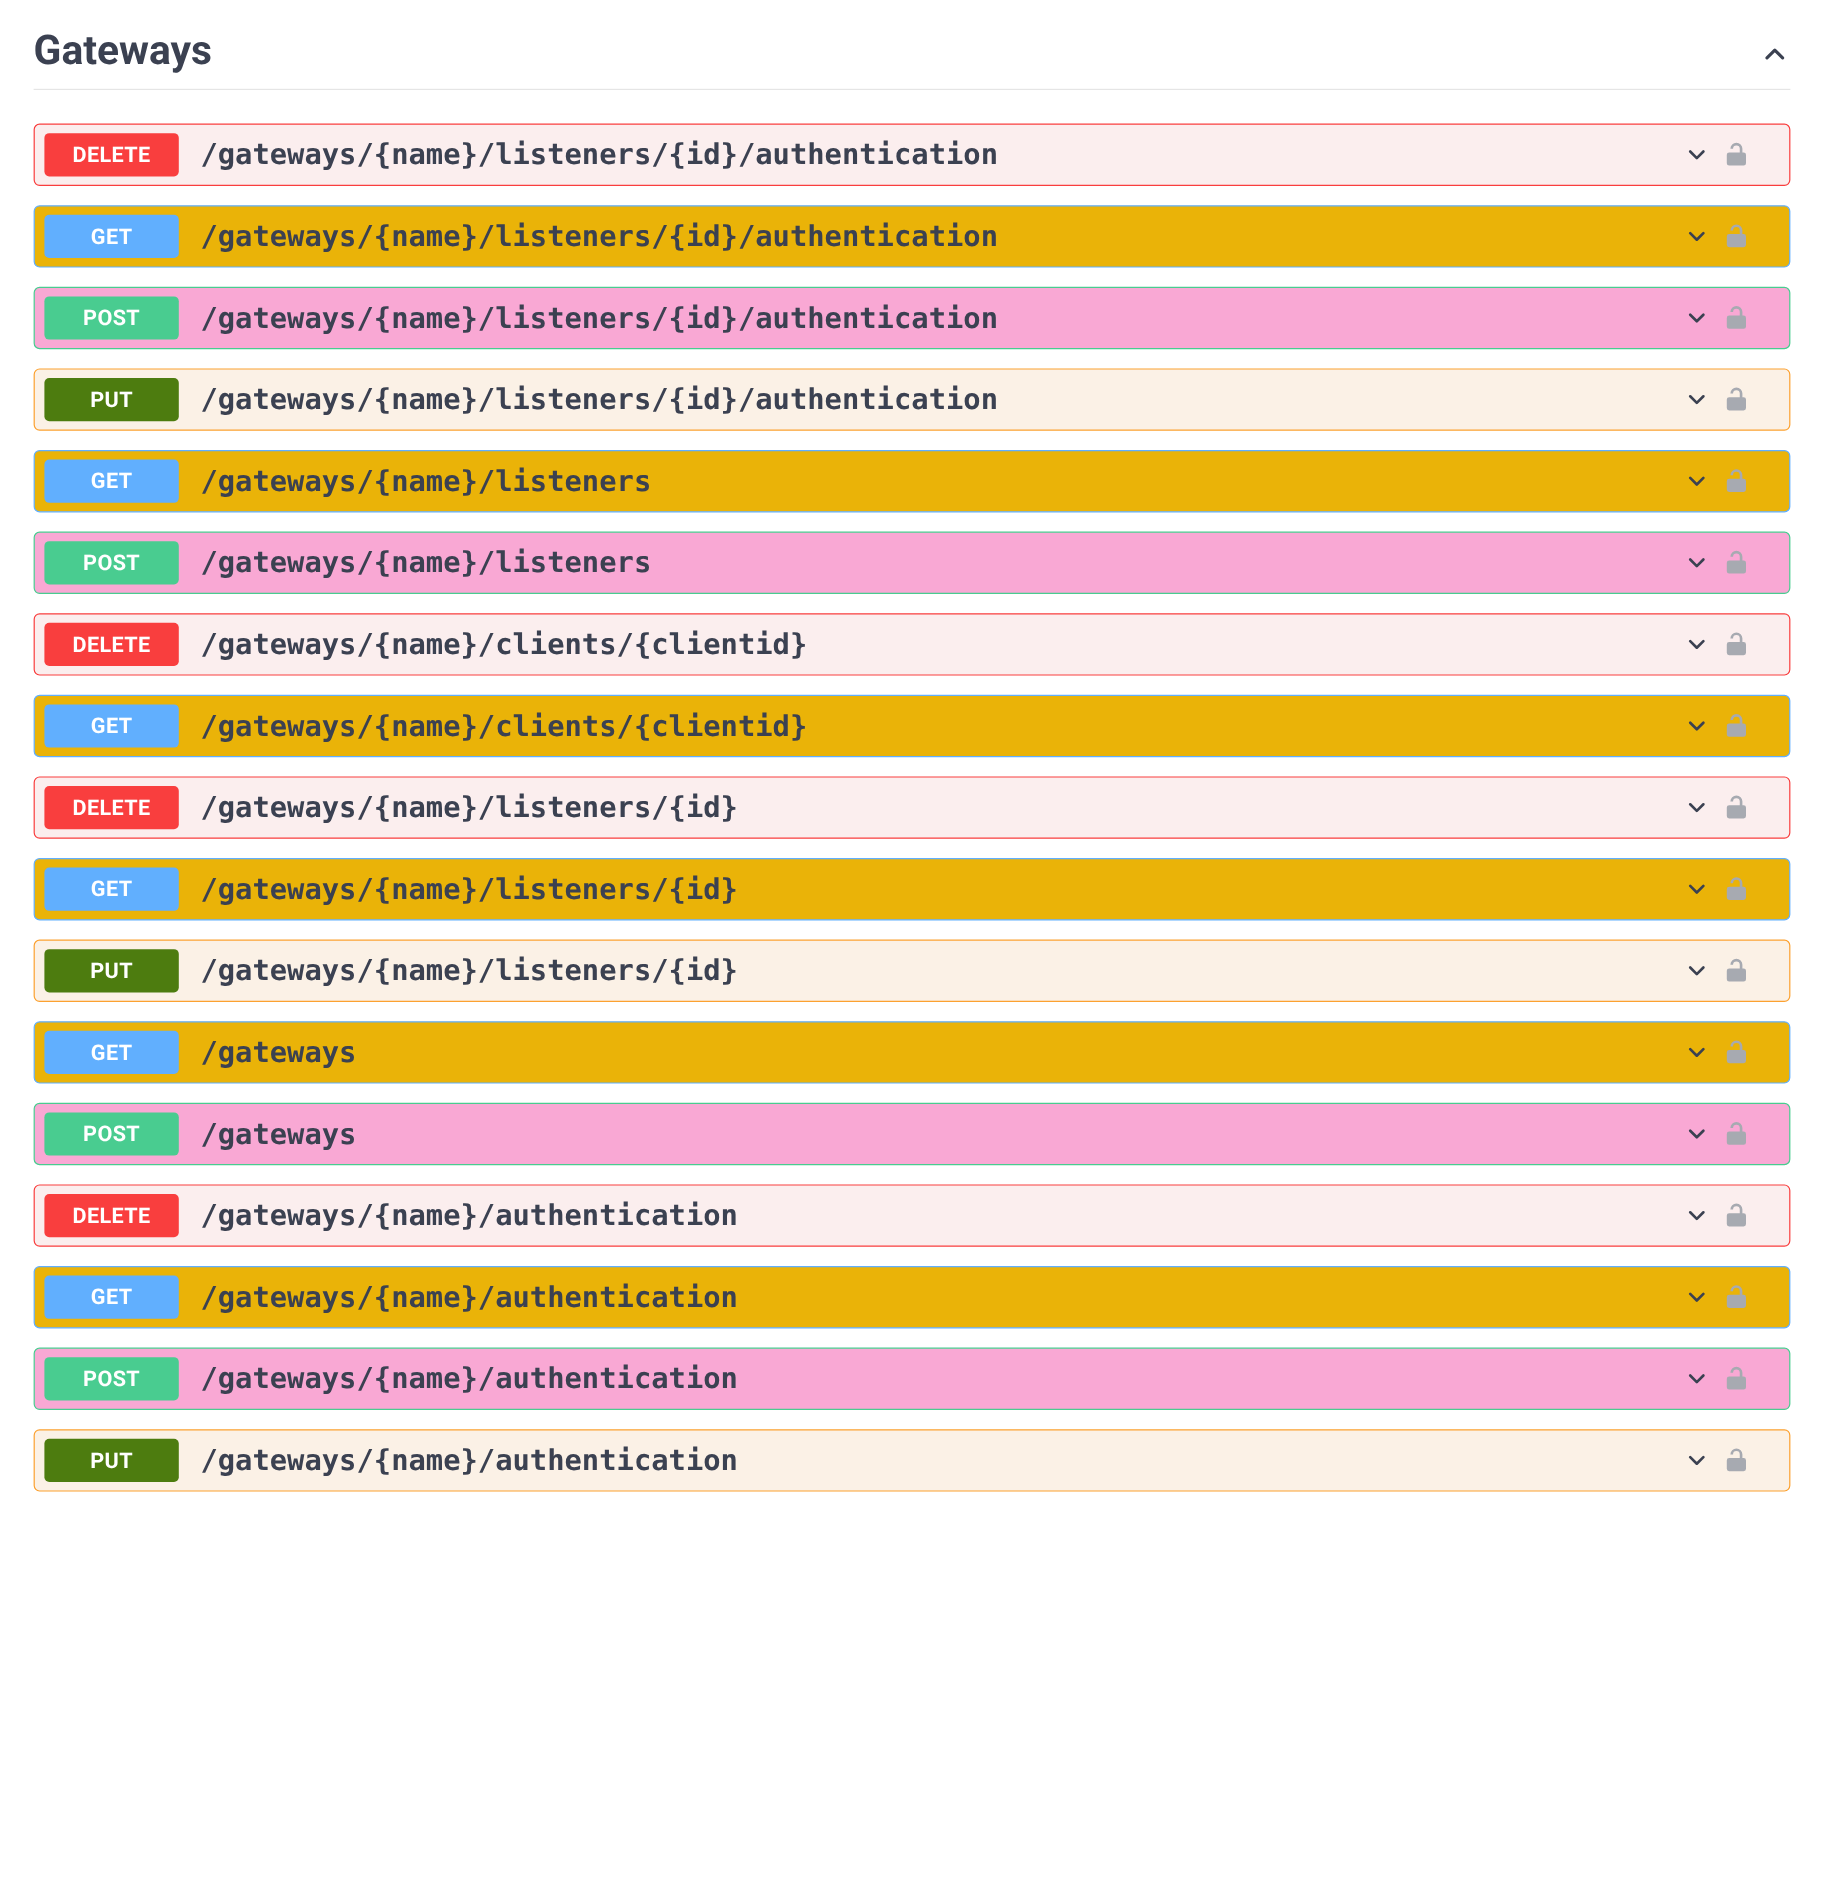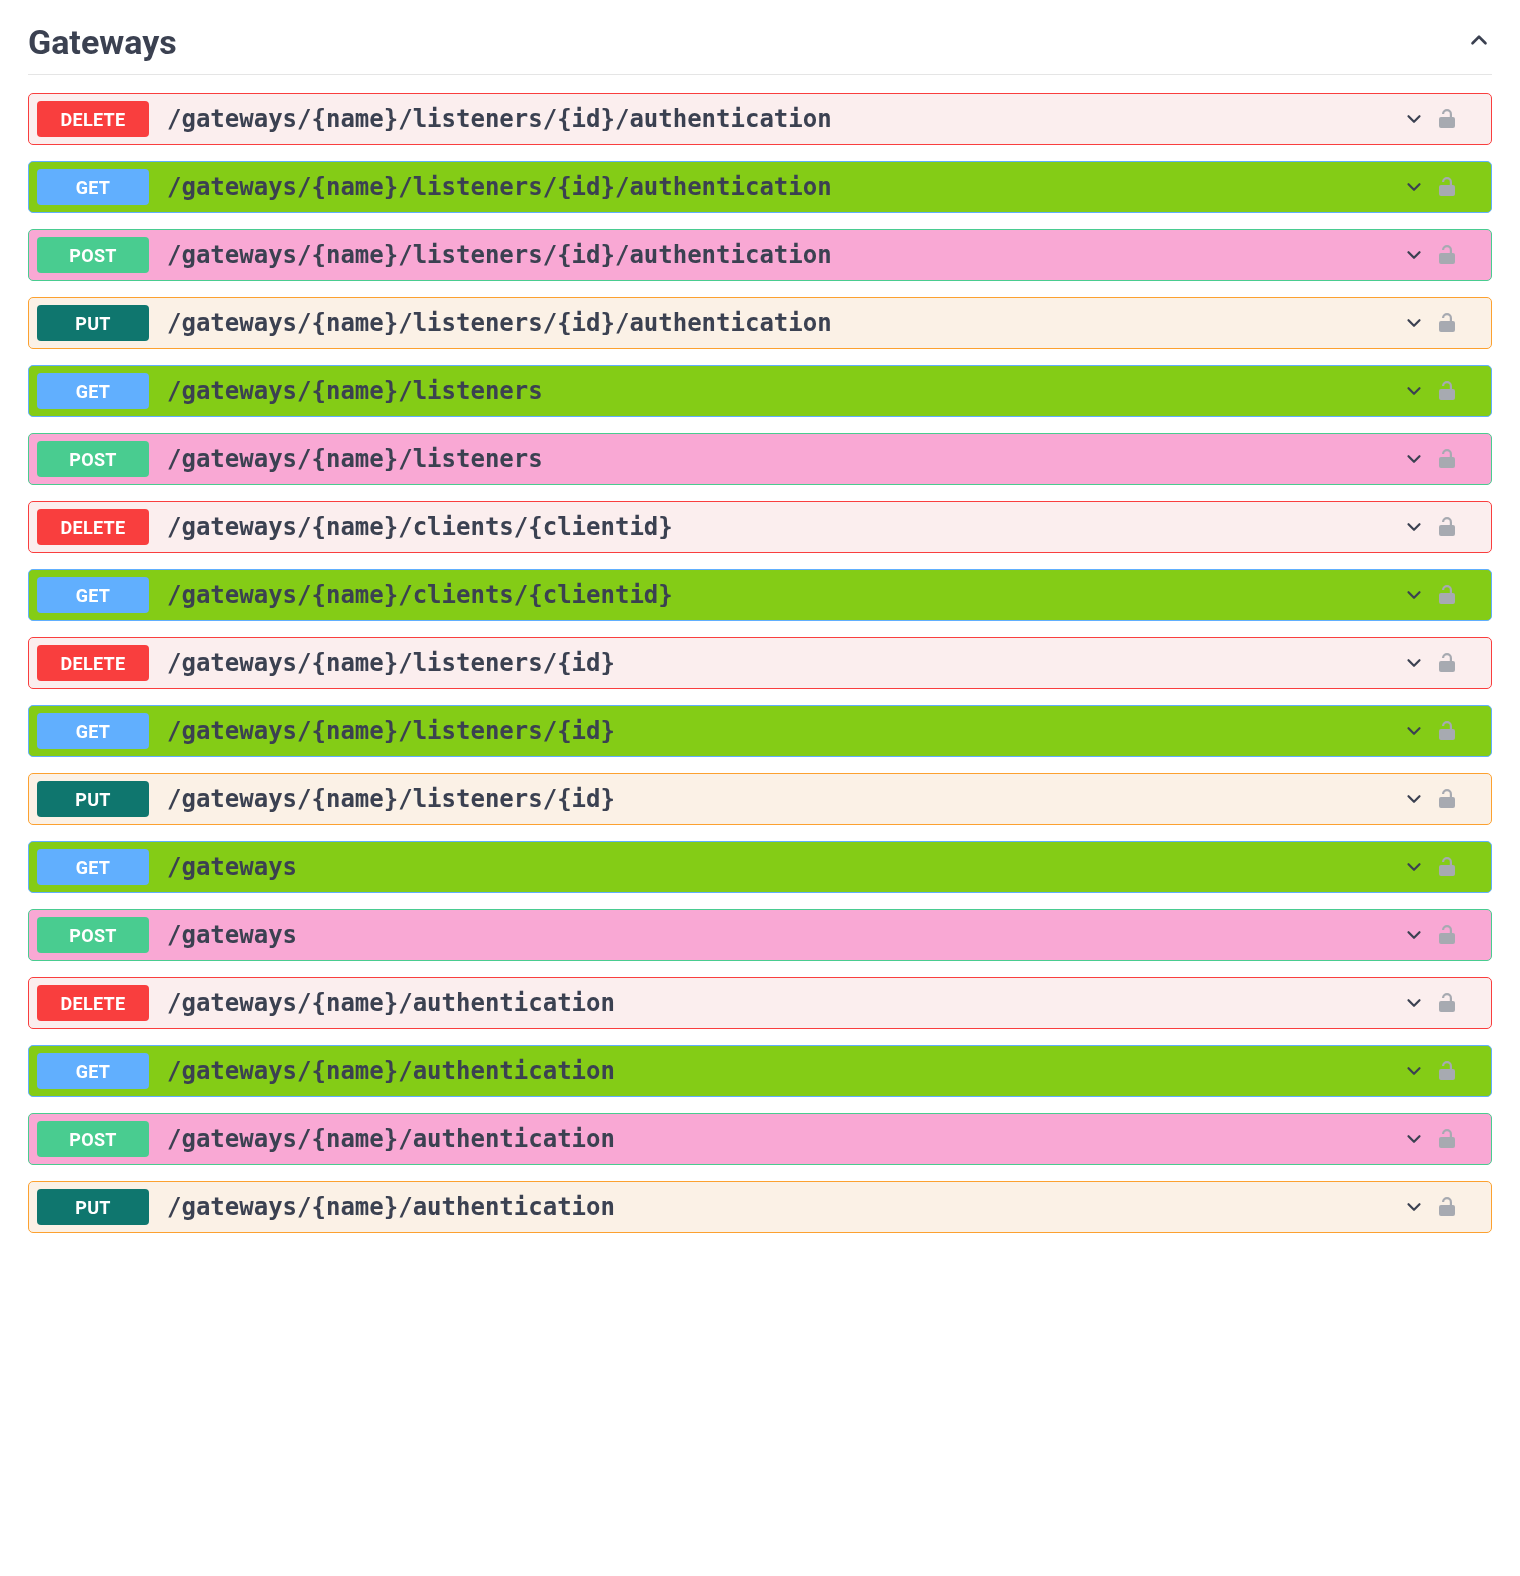--- a/index.html
+++ b/index.html
@@ -9,24 +9,24 @@
     background: #ffffff;
     font-family: -apple-system, BlinkMacSystemFont, "Segoe UI", Roboto, "Helvetica Neue", Arial, sans-serif;
   }
   .container {
     padding: 14px 28px 28px 28px;
     width: 1520px;
   }
   .section-header {
     display: flex;
     justify-content: space-between;
-    align-items: center;
+    align-items: flex-end;
     padding: 8px 0 12px 0;
     border-bottom: 1px solid #e5e5e5;
-    margin-bottom: 18px;
+    margin-bottom: 28px;
     cursor: pointer;
   }
   .section-title {
     font-size: 34px;
     font-weight: 700;
     color: #3b4151;
     margin: 0;
   }
   .section-toggle {
     color: #3b4151;
@@ -65,26 +65,26 @@
   }
   .row-right {
     display: flex;
     align-items: center;
     gap: 10px;
     color: #7a7f8b;
   }
   .chev svg, .lock svg { display: block; }
 
   
-  .m-get    { background: #84cc16; border-color: #61affe; }
+  .m-get    { background: #eab308; border-color: #61affe; }
   .m-get    .method-badge { background: #61affe; }
   .m-post   { background: #f9a8d4; border-color: #49cc90; }
   .m-post   .method-badge { background: #49cc90; }
   .m-put    { background: #fbf1e6; border-color: #fca130; }
-  .m-put    .method-badge { background: #0f766e; }
+  .m-put    .method-badge { background: #4d7c0f; }
   .m-delete { background: #fbeeee; border-color: #f93e3e; }
   .m-delete .method-badge { background: #f93e3e; }
 </style>
 </head>
 <body>
 
 <div class="container">
 
   <div class="section-header">
     <h2 class="section-title">Gateways</h2>

